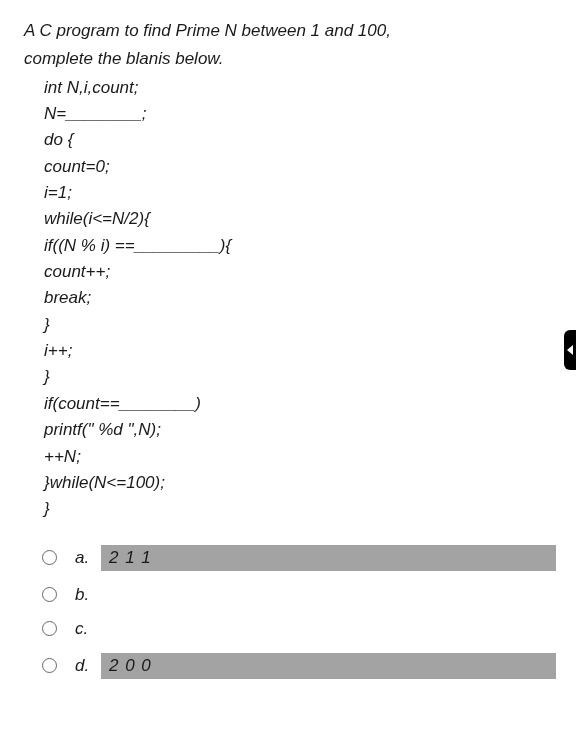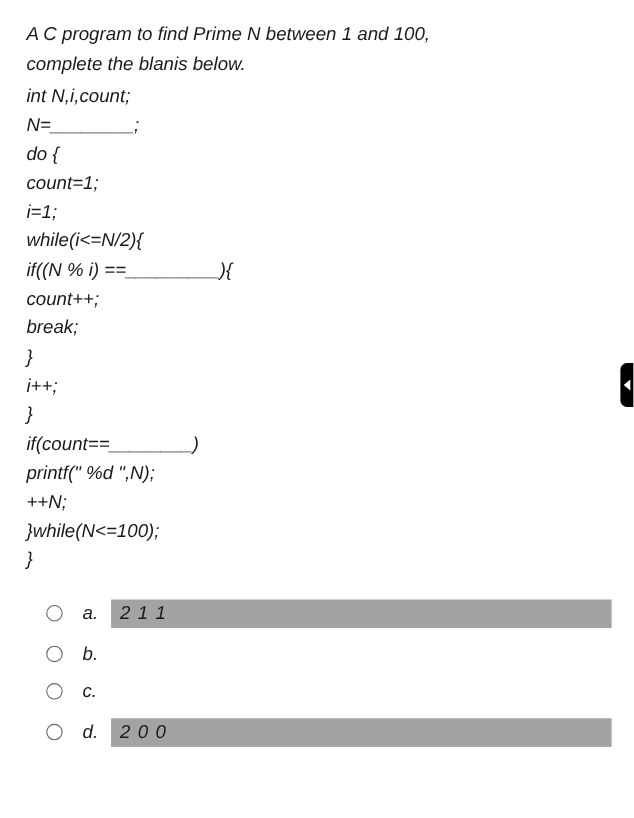--- a/index.html
+++ b/index.html
@@ -15,20 +15,21 @@
     .question-text {
       font-size: 17px;
       line-height: 1.55;
       margin-bottom: 2px;
     }
     .code-line {
       font-family: Arial, Helvetica, sans-serif;
       font-size: 17px;
       line-height: 1.55;
       white-space: pre;
+      margin-left: 20px;
     }
     .options {
       margin-top: 22px;
       margin-left: 18px;
     }
     .option-row {
       display: flex;
       align-items: center;
       margin-bottom: 14px;
     }
@@ -78,21 +79,21 @@
   </style>
 </head>
 <body>
 
 <div class="question-text">A C program to find Prime N between 1 and 100,</div>
 <div class="question-text">complete the blanis below.</div>
 
 <div class="code-line">int N,i,count;</div>
 <div class="code-line">N=________;</div>
 <div class="code-line">do {</div>
-<div class="code-line">count=1;</div>
+<div class="code-line">count=0;</div>
 <div class="code-line">i=1;</div>
 <div class="code-line">while(i&lt;=N/2){</div>
 <div class="code-line">if((N % i) ==_________){</div>
 <div class="code-line">count++;</div>
 <div class="code-line">break;</div>
 <div class="code-line">}</div>
 <div class="code-line">i++;</div>
 <div class="code-line">}</div>
 <div class="code-line">if(count==________)</div>
 <div class="code-line">printf(" %d ",N);</div>

